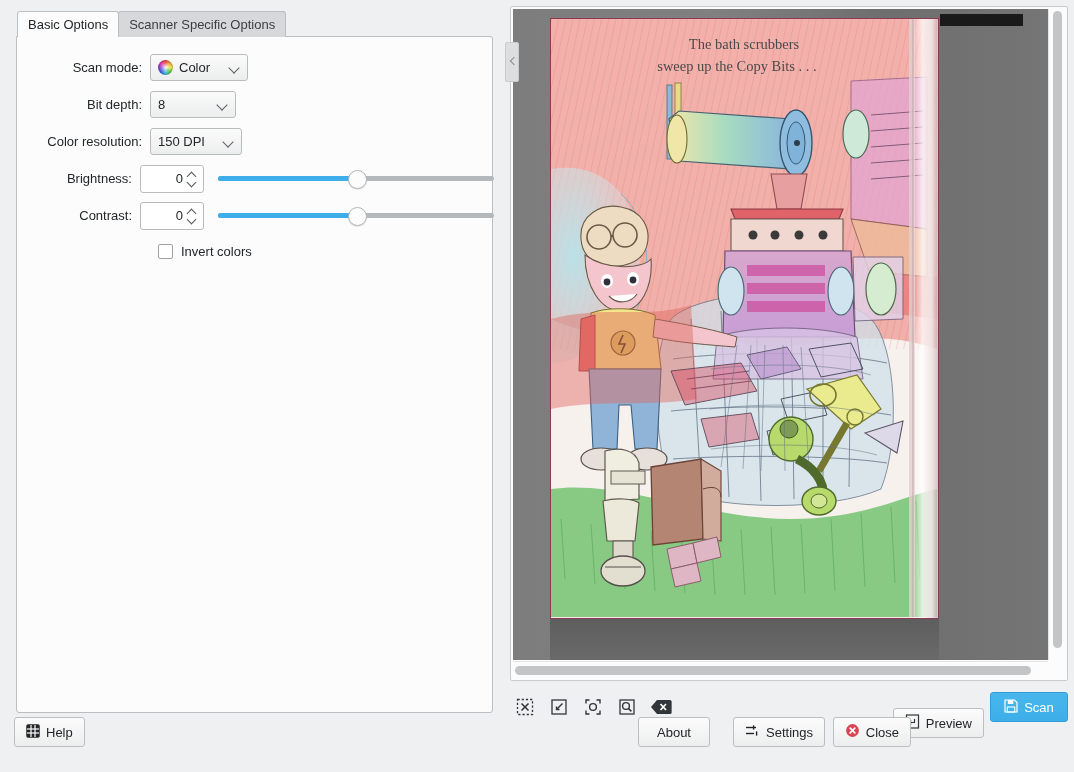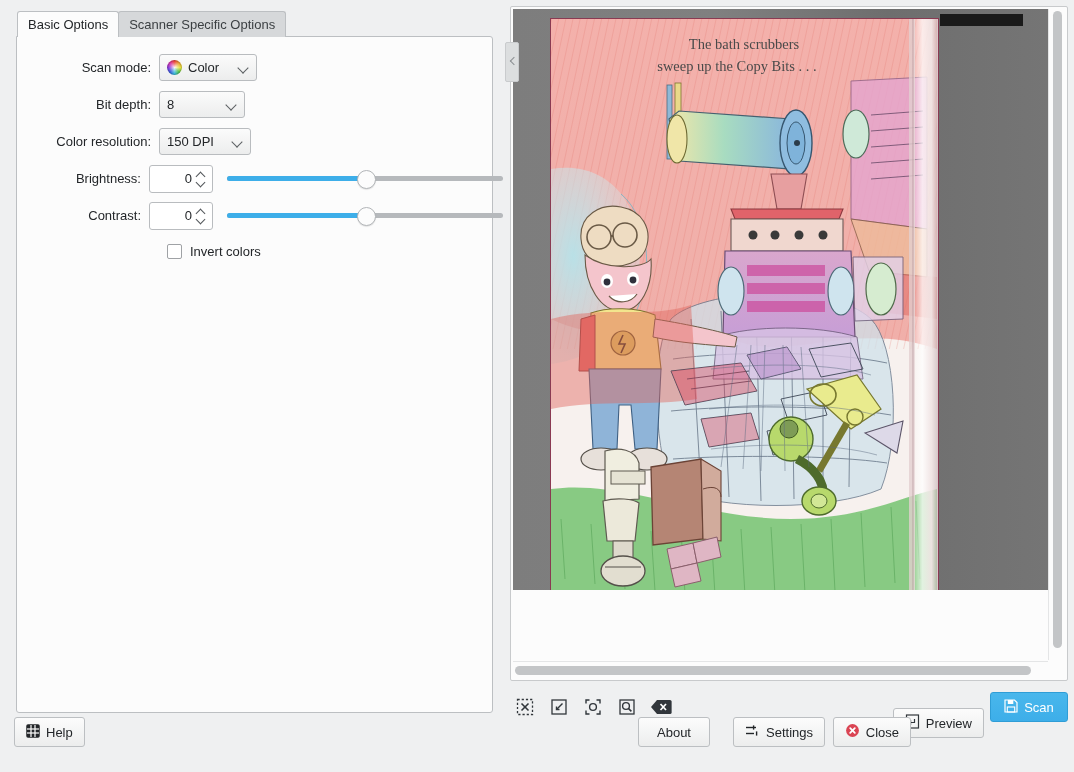--- a/index.html
+++ b/index.html
@@ -69,21 +69,21 @@
     content: "";
     position: absolute;
     left: 1px; top: -1px;
     width: 101px; height: 2px;
     background: #fcfcfc;
   }
 
   
   .form {
     position: absolute;
-    left: 9px; top: 12px;
+    left: 0; top: 12px;
     width: 477px;
   }
   .form-row {
     display: flex;
     align-items: center;
     height: 37px;
   }
   .form-label {
     width: 133px;
     text-align: right;
@@ -237,21 +237,21 @@
     left: 6px; top: 6px;
     width: 558px; height: 675px;
     box-sizing: border-box;
     background: #fcfcfc;
     border: 1px solid #c8cacc;
     border-radius: 2px;
   }
   #preview-viewport {
     position: absolute;
     left: 2px; top: 2px;
-    width: 535px; height: 581px;
+    width: 535px; height: 651px;
     overflow: hidden;
     background: #fdba74;
   }
   
   #scan-bed {
     position: absolute;
     left: 0; top: 0;
     width: 535px; height: 651px;
     background:
       linear-gradient(90deg, #7d7d7d 0%, #808080 38%, #6e6e6e 70%, #757575 100%);

